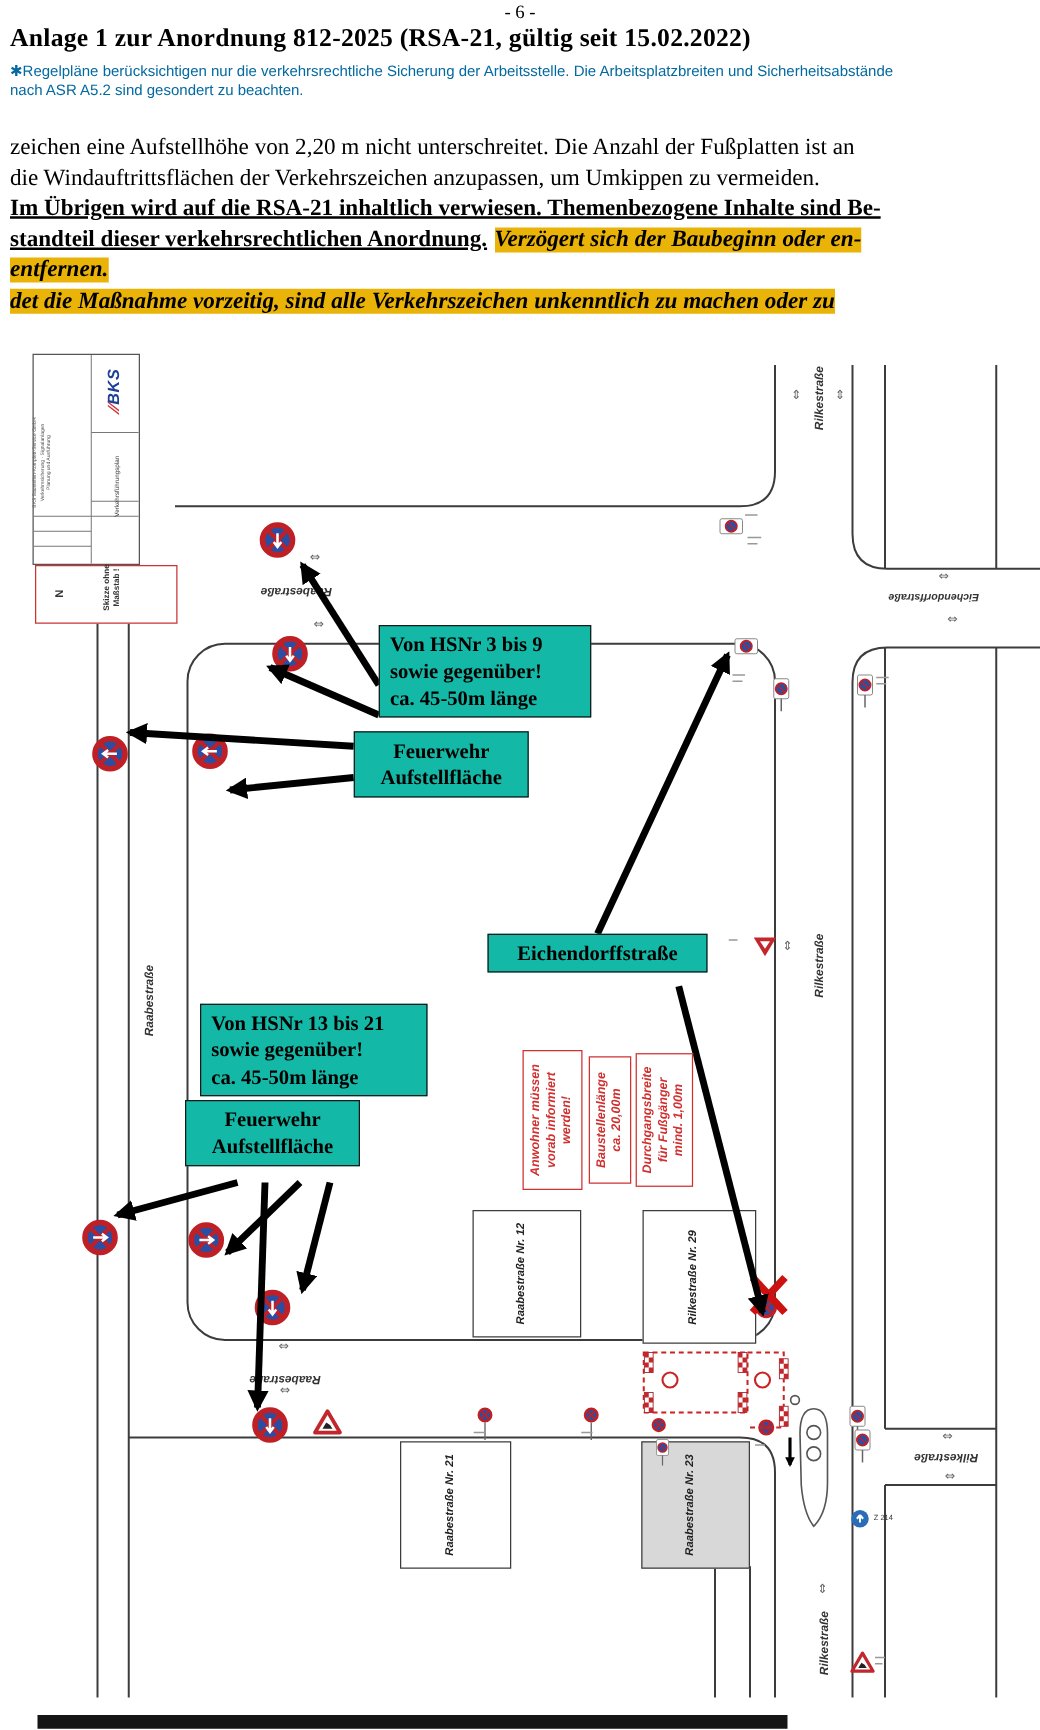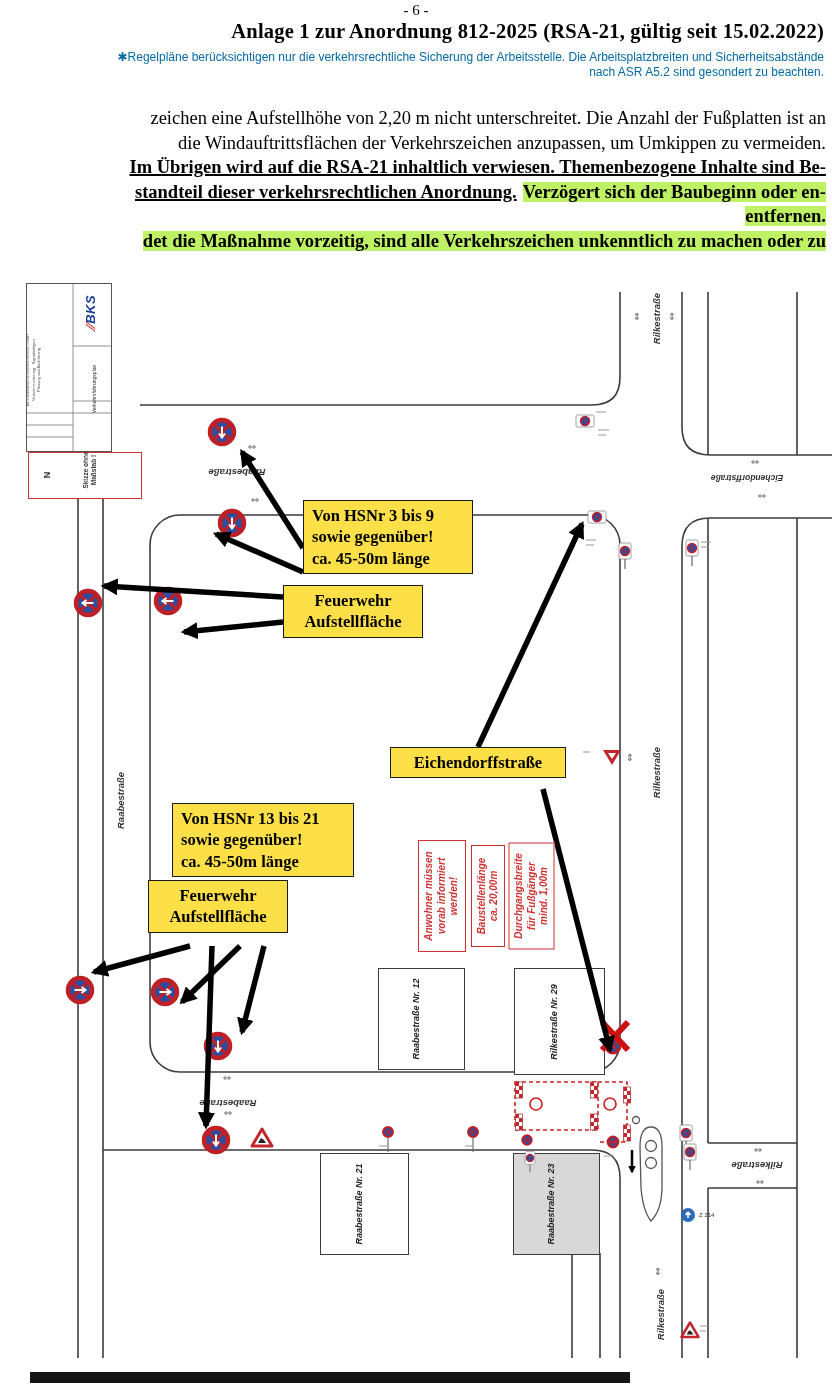--- a/index.html
+++ b/index.html
@@ -1,32 +1,32 @@
 <!DOCTYPE html>
 <html><head>
 <meta charset="utf-8">
 <style>
   html,body{margin:0;padding:0;background:#fff;}
   #page{position:relative;width:832px;height:1384px;background:#fff;overflow:hidden;
         font-family:"Liberation Serif",serif;color:#000;}
-  .abs{position:absolute;text-align:right;}
+  .abs{position:absolute;}
   
   .pageno{top:2px;left:0;width:832px;text-align:center;font-size:15px;}
   .doctitle{top:20px;left:8px;width:816px;font-size:20.5px;font-weight:bold;letter-spacing:.2px;}
   .note{top:50px;left:8px;width:816px;font-family:"Liberation Sans",sans-serif;
         font-size:12px;line-height:15px;color:#0369a1;}
   .bodytext{top:106px;left:8px;width:818px;font-size:18.5px;line-height:24.6px;}
   .bodytext .bu{font-weight:bold;text-decoration:underline;text-decoration-thickness:1.5px;}
-  .bodytext .hl{font-weight:bold;background:#bef264;}
+  .bodytext .hl{font-weight:bold;background:#eab308;font-style:italic;}
   .bodytext .hlsp{margin-left:6px;}
   
   svg.lyr{position:absolute;left:0;top:0;}
   .z1{z-index:1}.z2{z-index:2}.z3{z-index:3}
   
-  .callout{position:absolute;background:#fde047;border:1.7px solid #1a1a1a;z-index:4;
+  .callout{position:absolute;background:#14b8a6;border:1.7px solid #1a1a1a;z-index:4;
            font-weight:bold;font-size:16.5px;line-height:1.3;padding:4px 8px;}
   .callout.center{text-align:center;}
   .rednote{position:absolute;border:1.4px solid #d03030;color:#d03030;background:#fff;
            font-family:"Liberation Sans",sans-serif;font-style:italic;font-weight:bold;
            font-size:10px;line-height:1.25;text-align:center;z-index:4;
            display:flex;flex-direction:column;justify-content:center;}
   .bld{position:absolute;background:#fff;border:1.4px solid #3c3c3c;z-index:2;}
   .bld.gray{background:#d8d8d8;}
   .bldlab{position:absolute;left:50%;top:50%;width:120px;margin-left:-60px;margin-top:-11px;
           height:22px;text-align:center;font-family:"Liberation Sans",sans-serif;
@@ -300,21 +300,21 @@
     <div>sowie gegenüber!</div>
     <div>ca. 45-50m länge</div>
   </div>
   <div class="callout center" style="left:283px;top:585px;width:122px;">
     <div>Feuerwehr</div>
     <div>Aufstellfläche</div>
   </div>
   <div class="callout center" style="left:390px;top:747px;width:158px;">
     <div>Eichendorffstraße</div>
   </div>
-  <div class="callout" style="left:160px;top:803px;width:164px;margin-left:12px;">
+  <div class="callout" style="left:160px;top:803px;width:164px;">
     <div>Von HSNr 13 bis 21</div>
     <div>sowie gegenüber!</div>
     <div>ca. 45-50m länge</div>
   </div>
   <div class="callout center" style="left:148px;top:880px;width:122px;">
     <div>Feuerwehr</div>
     <div>Aufstellfläche</div>
   </div>
 
   <div class="rednote rot90" style="left:386px;top:872px;width:110px;height:46px;">

